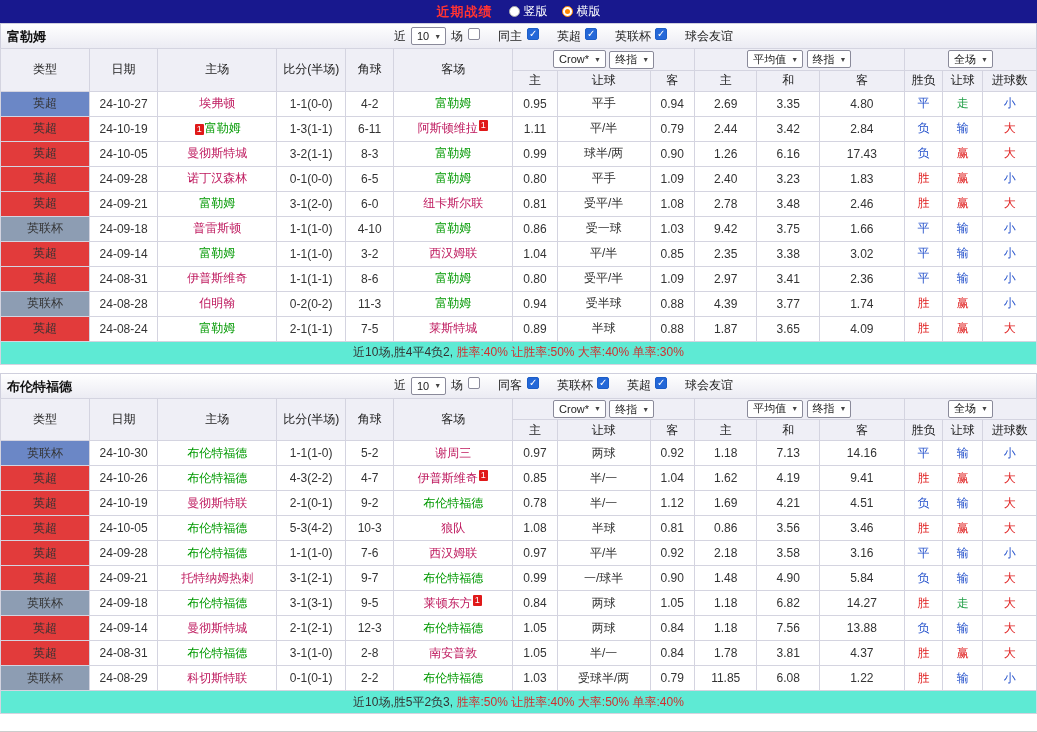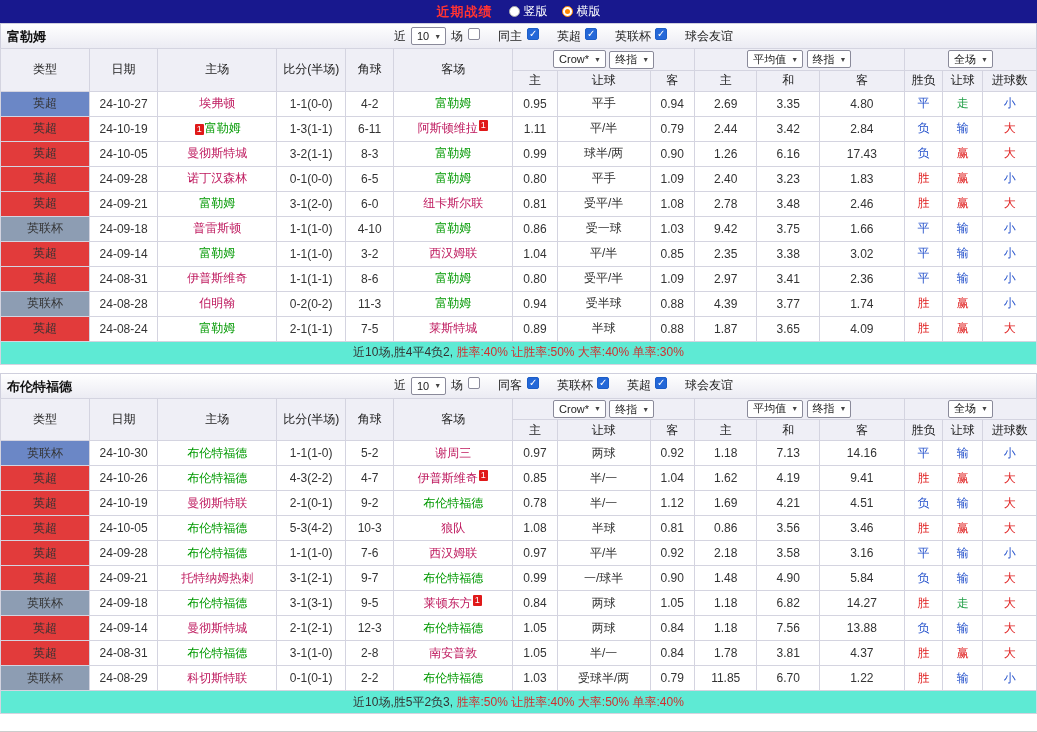--- a/index.html
+++ b/index.html
@@ -705,21 +705,21 @@
     </td>
     <td class="score">0-1(0-1)</td>
     <td>2-2</td>
     <td>
       <span class="team-n focus">布伦特福德</span>
     </td>
     <td>1.03</td>
     <td>受球半/两</td>
     <td>0.79</td>
     <td>11.85</td>
-    <td>6.70</td>
+    <td>6.08</td>
     <td>1.22</td>
     <td style="color: rgb(224, 34, 34);">胜</td>
     <td style="color: rgb(38, 83, 204);">输</td>
     <td style="color: rgb(38, 83, 204);">小</td>
   </tr>
 </tbody>
       <tfoot>
         <tr>
           <td colspan="15" class="summary">
             <span class="sum-prefix">近10场,胜5平2负3,</span><span class="sum-rates"> 胜率:50% 让胜率:40% 大率:50% 单率:40%</span>

